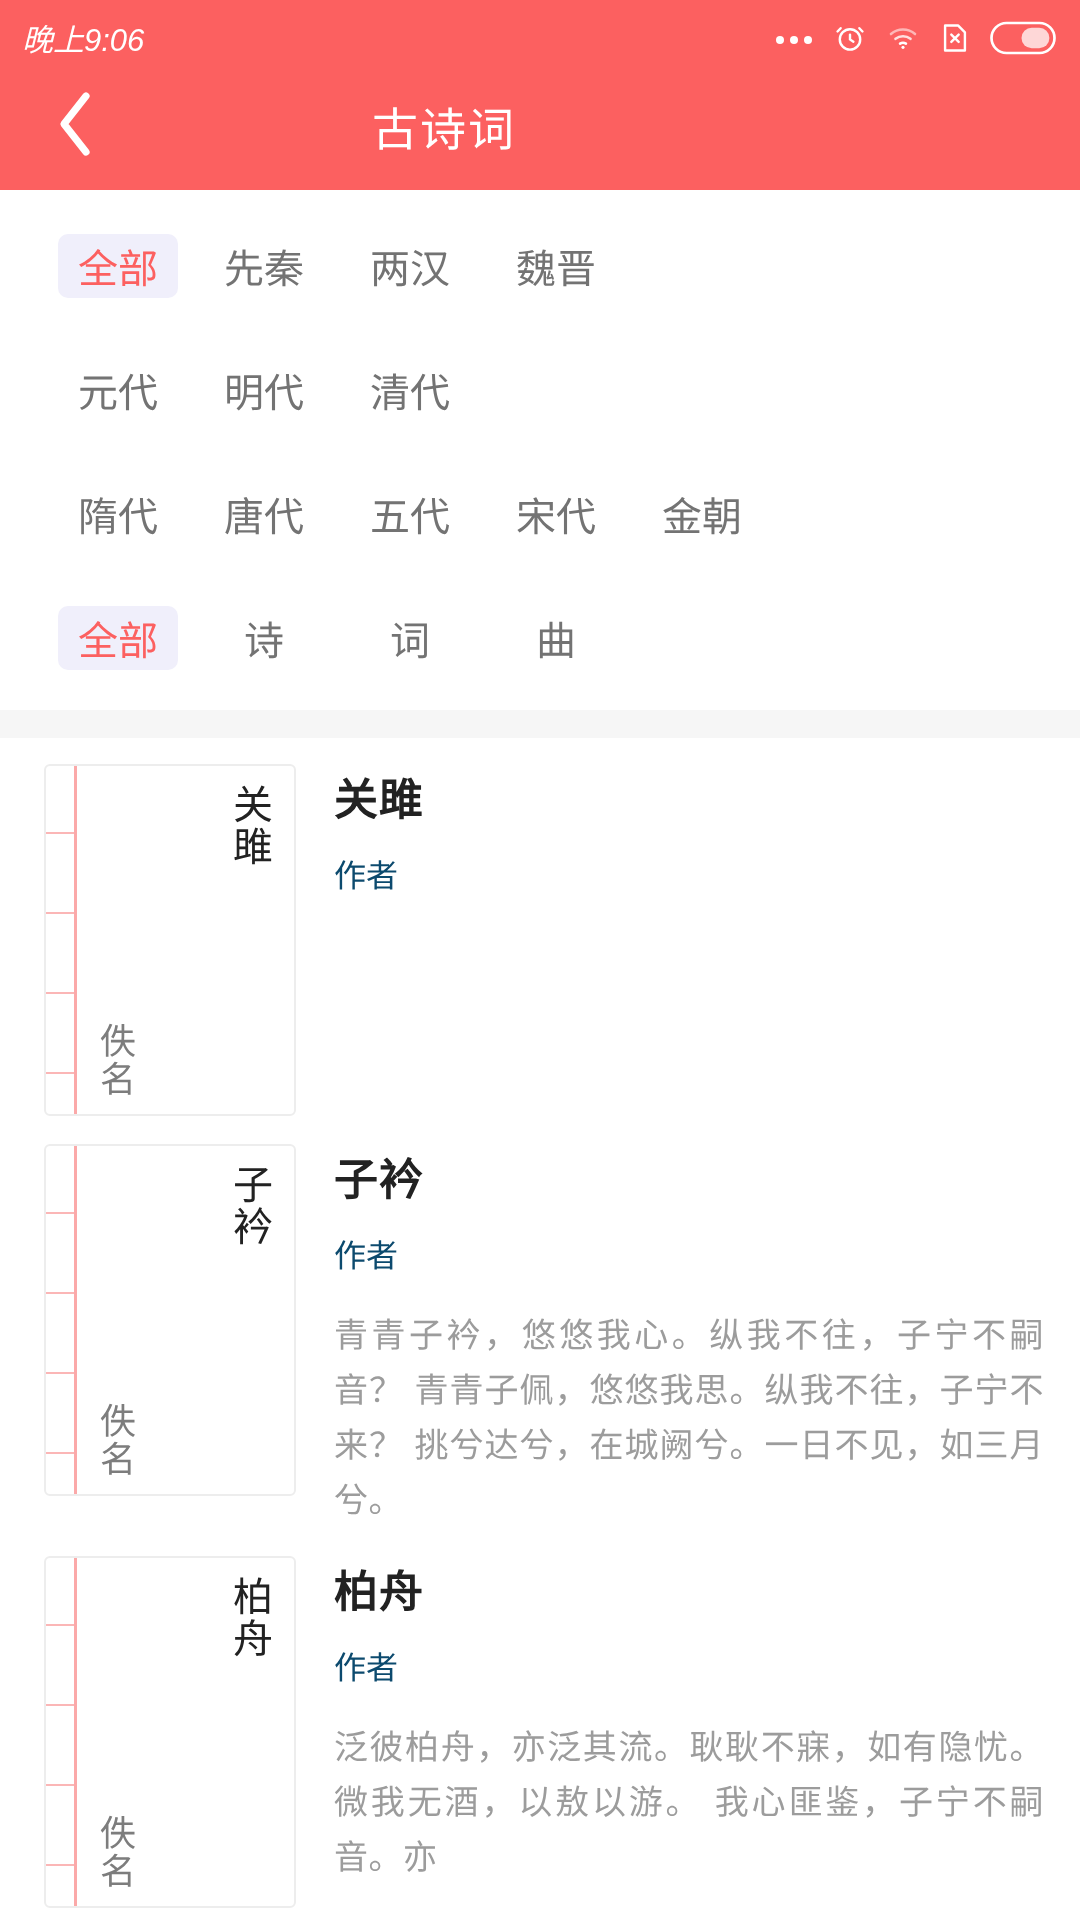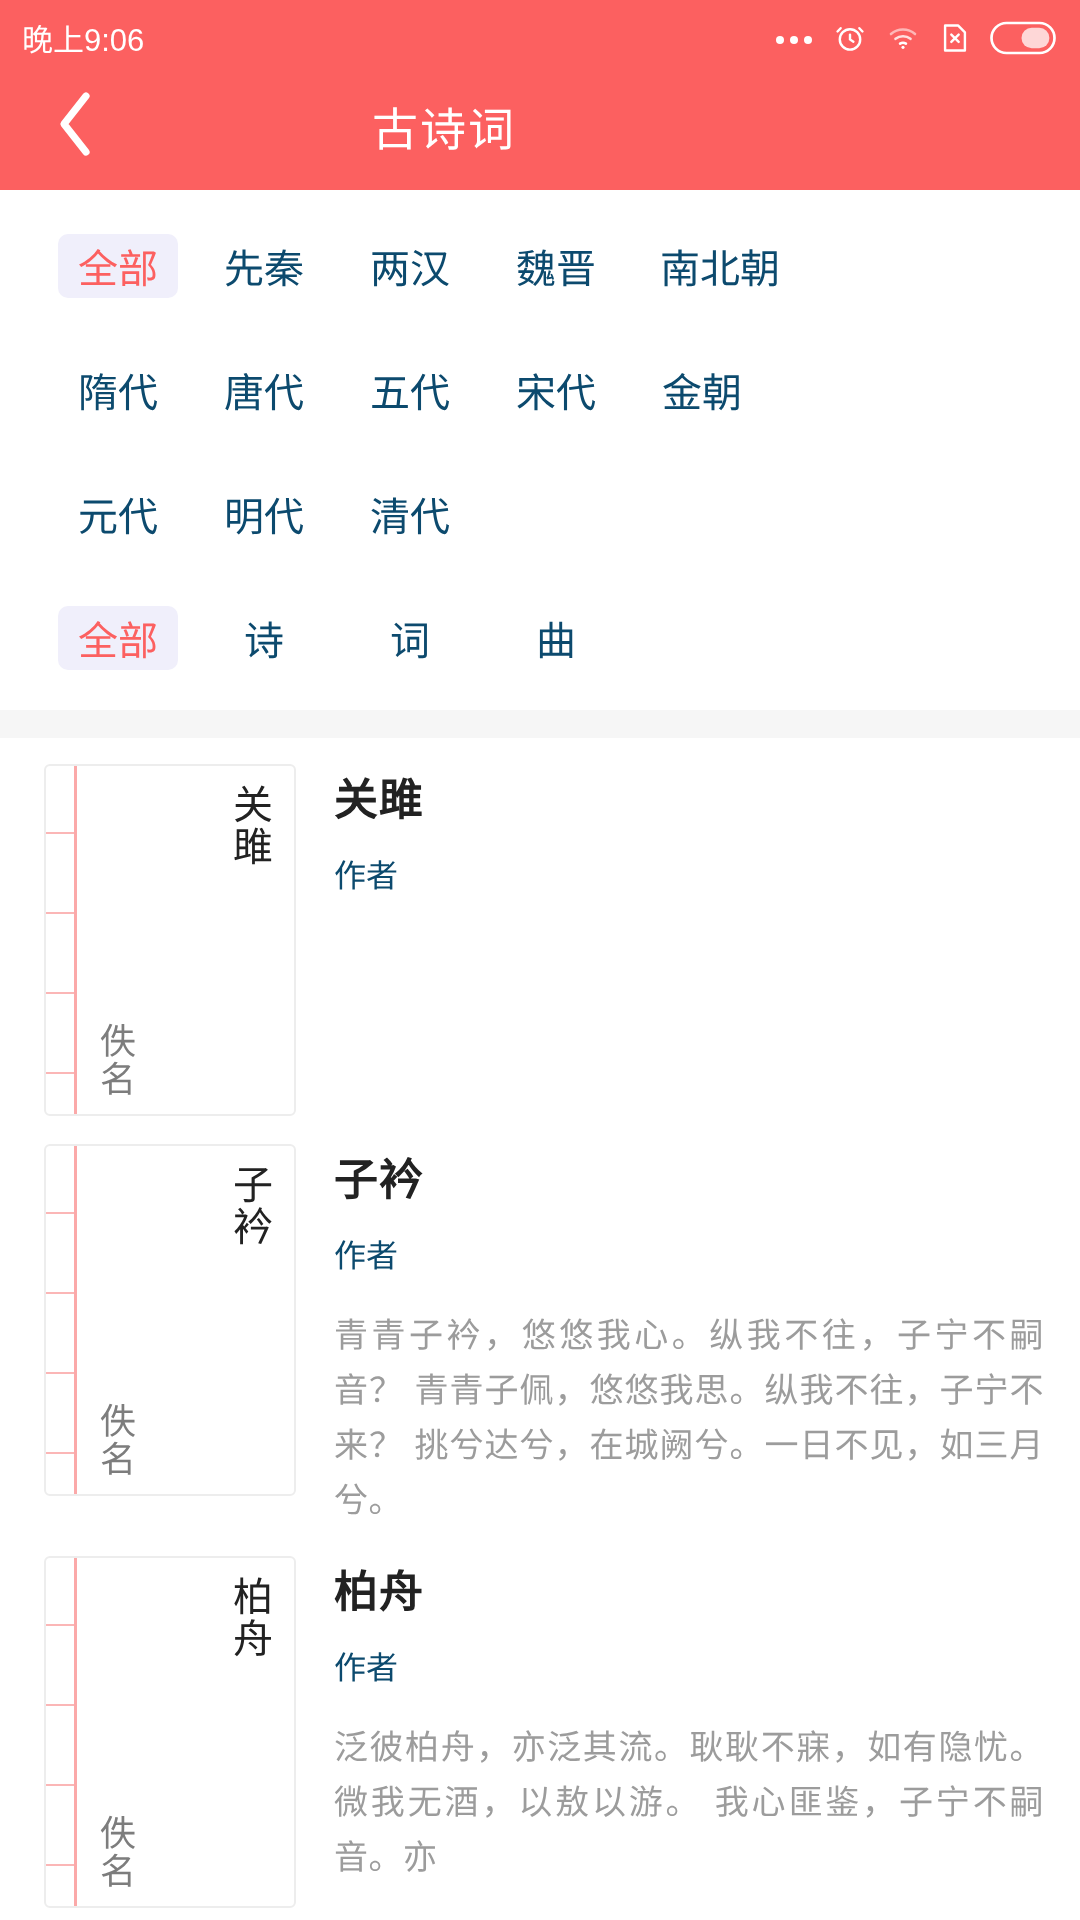--- a/index.html
+++ b/index.html
@@ -10,20 +10,21 @@
     overflow:hidden;
   }
   body { position:relative; }
 
   
   .statusbar{
     position:absolute; top:0; left:0; width:1080px; height:62px;
     background:#FC6060;
     display:flex; align-items:center; justify-content:space-between;
     padding:18px 24px 0 22px;
+    font-style:italic;
   }
   .status-time{
     color:#ffffff; font-size:31px; letter-spacing:0px; line-height:1;
     white-space:nowrap;
   }
   .status-icons{ display:flex; align-items:center; gap:19px; }
   .dots{ display:flex; align-items:center; gap:6px; padding-right:2px; }
   .dots i{ width:8px; height:8px; border-radius:50%; background:#ffffff; display:block; }
   .ic{ display:block; }
 
@@ -49,21 +50,21 @@
     padding:14px 12px 0 0;
   }
   .chip-row{
     display:flex; align-items:center;
     padding-left:58px; height:124px;
   }
   .chip{
     height:64px; min-width:120px;
     display:inline-flex; align-items:center; justify-content:center;
     padding:0 18px;
-    font-size:40px; color:#0c4a6e; border-radius:10px;
+    font-size:40px; color:#737373; border-radius:10px;
     background:transparent; white-space:nowrap;
     margin-right:26px;
   }
   .chip.active{ background:#F0EFFB; color:#FC6060; }
 
   .divider-band{
     position:absolute; left:0; width:1080px; height:28px;
     background:#F6F6F6;
   }
 
@@ -177,33 +178,32 @@
   </div>
   <div class="header-title">古诗词</div>
 </div>
 
 <div class="filters" id="filter-panel">
     <div class="chip-row">
       <div class="chip active">全部</div>
       <div class="chip">先秦</div>
       <div class="chip">两汉</div>
       <div class="chip">魏晋</div>
-      <div class="chip">南北朝</div>
+    </div>
+    <div class="chip-row">
+      <div class="chip">元代</div>
+      <div class="chip">明代</div>
+      <div class="chip">清代</div>
     </div>
     <div class="chip-row">
       <div class="chip">隋代</div>
       <div class="chip">唐代</div>
       <div class="chip">五代</div>
       <div class="chip">宋代</div>
       <div class="chip">金朝</div>
-    </div>
-    <div class="chip-row">
-      <div class="chip">元代</div>
-      <div class="chip">明代</div>
-      <div class="chip">清代</div>
     </div>
     <div class="chip-row">
       <div class="chip active">全部</div>
       <div class="chip">诗</div>
       <div class="chip">词</div>
       <div class="chip">曲</div>
     </div>
   </div>
 
 <div class="poem-list" id="poem-list" style="top: 764px;">

